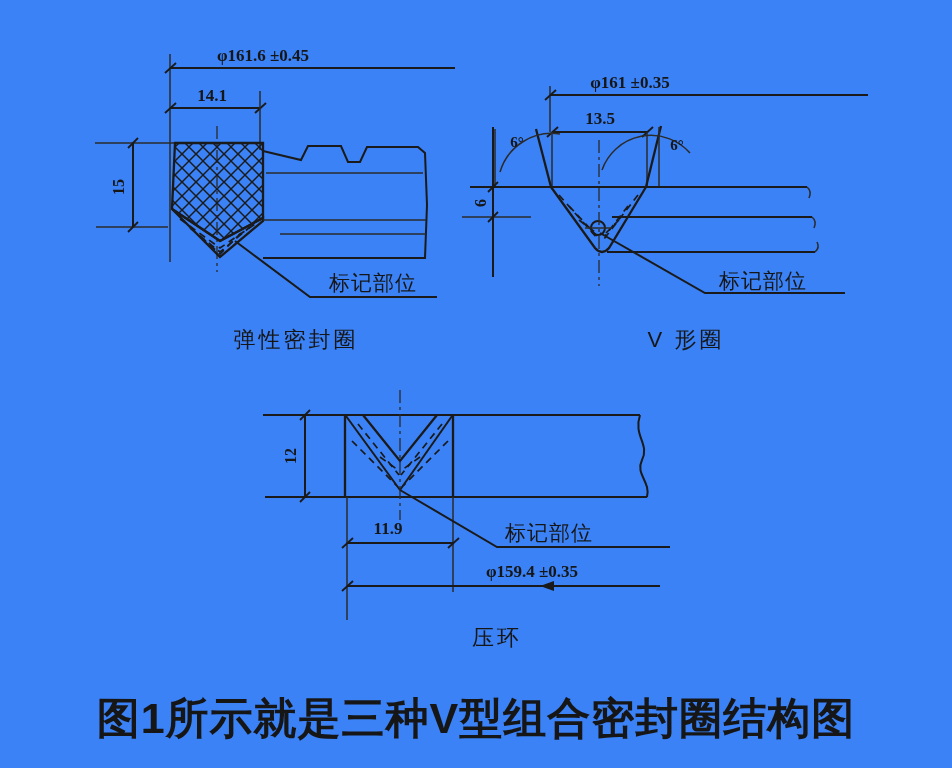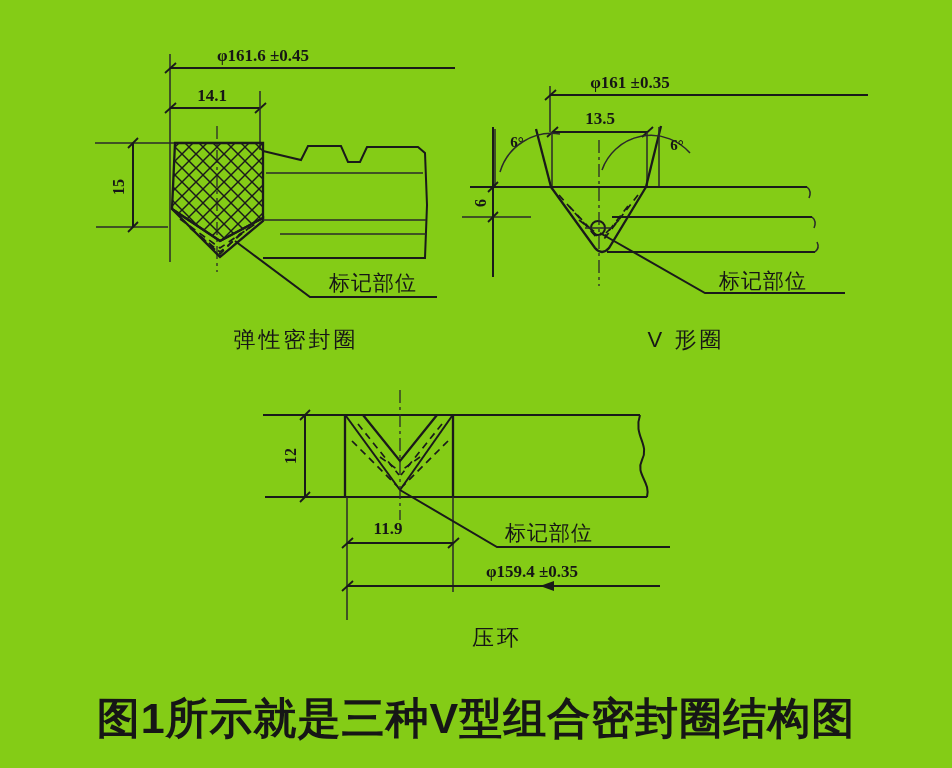--- a/index.html
+++ b/index.html
@@ -1,17 +1,17 @@
 <!DOCTYPE html>
 <html><head>
 <meta charset="utf-8">
 <style>
   html,body{margin:0;padding:0;background:#e8e8e8;}
   .page{
-    width:952px;height:768px;background:#84cc16;position:relative;margin:0 auto;
+    width:952px;height:768px;background:#3b82f6;position:relative;margin:0 auto;
     font-family:"Liberation Sans", sans-serif;overflow:hidden;
   }
   svg{display:block;}
   svg text{fill:#161616;}
   .dimnum{font-family:"Liberation Serif", serif;font-weight:700;font-size:17px;}
   .dimnum-sm{font-family:"Liberation Serif", serif;font-weight:700;font-size:16px;}
   .angle{font-family:"Liberation Serif", serif;font-weight:700;font-size:15px;}
   .cnlabel{font-family:"Liberation Sans", sans-serif;font-size:21px;letter-spacing:1px;}
   .cncaption{font-family:"Liberation Sans", sans-serif;font-size:22px;letter-spacing:3px;}
   .figcaption{font-family:"Liberation Sans", sans-serif;font-size:43px;font-weight:700;letter-spacing:1px;}

